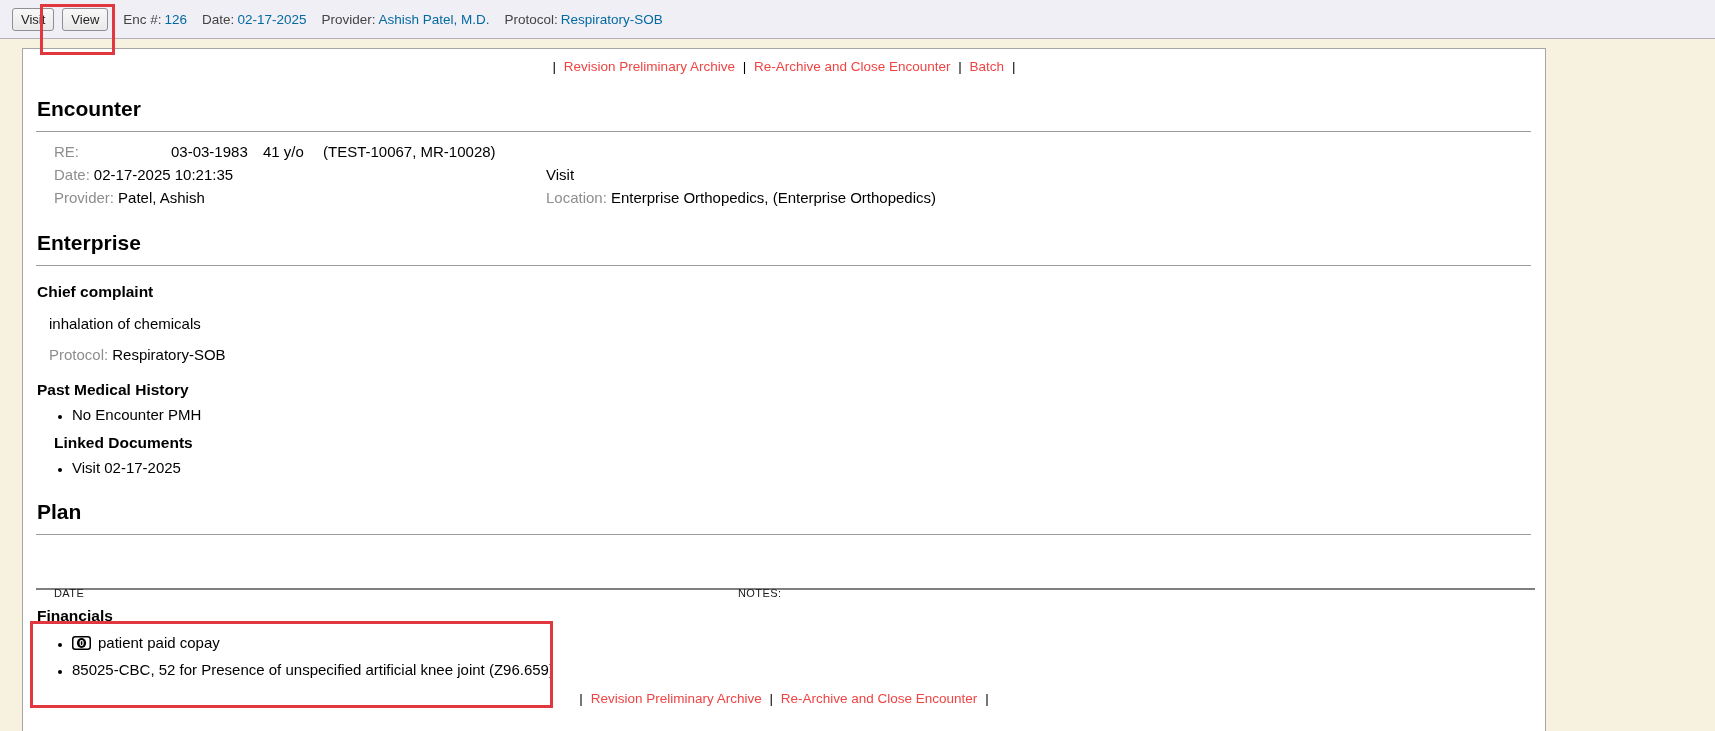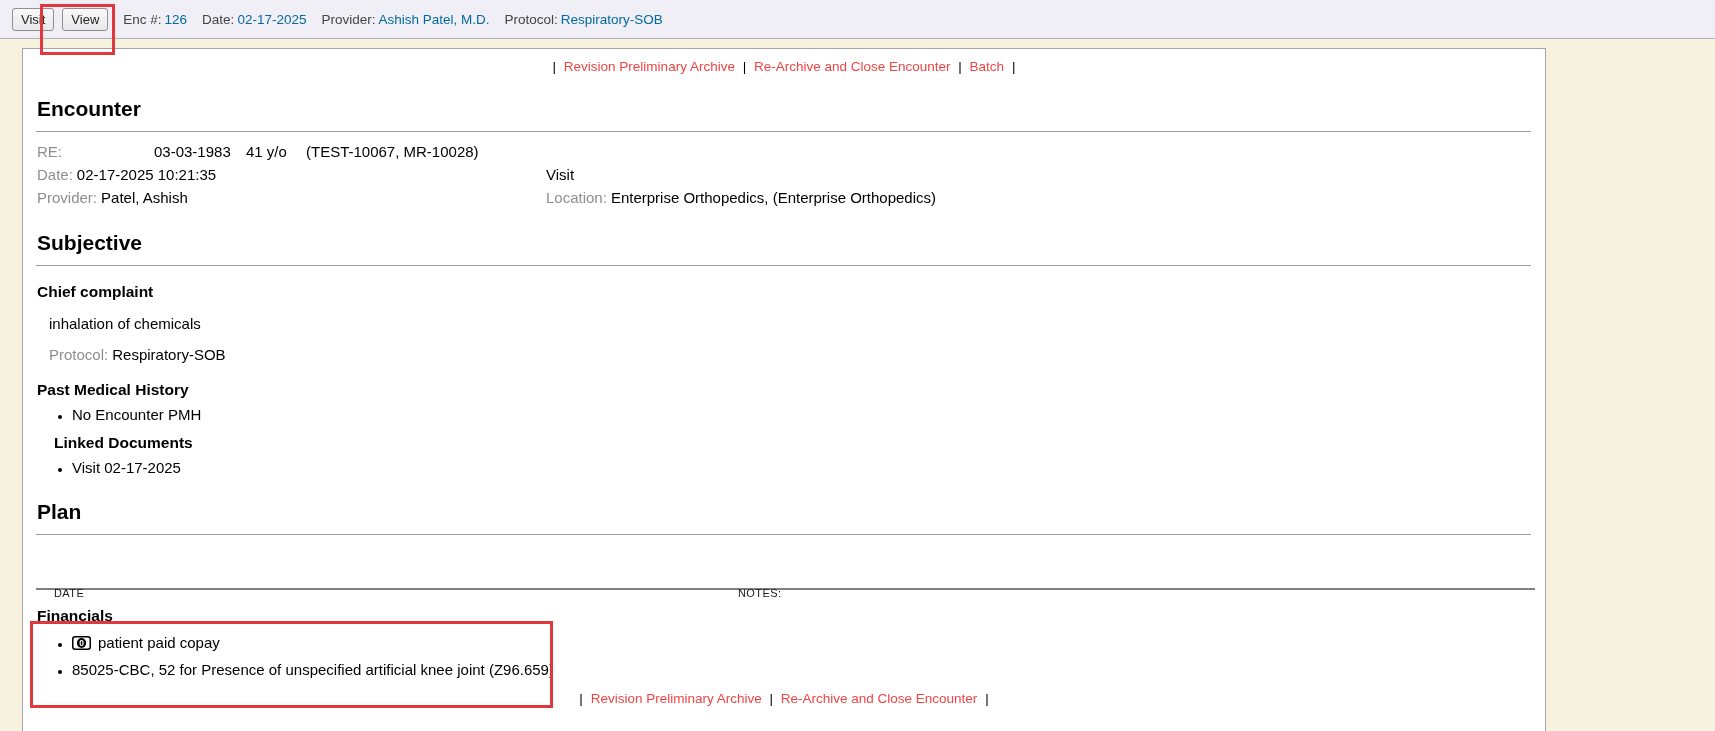--- a/index.html
+++ b/index.html
@@ -37,21 +37,21 @@
   .doclink { color:#ef4444; cursor:pointer; }
   .sep { margin:0 4px; }
   h1.section-title {
     font-size:21px; line-height:26px; font-weight:bold;
     margin:21px 14px 0 14px;
   }
   .hr { border-top:1px solid #9c9c9c; margin:9px 14px 0 13px; height:0; }
   .lbl { color:#8e8e8e; }
   .val { color:#000; }
   .enc-info { margin-top:8px; font-size:15px; }
-  .enc-row { position:relative; line-height:23px; padding-left:14px; white-space:nowrap; }
+  .enc-row { position:relative; line-height:23px; padding-left:31px; white-space:nowrap; }
   .re-lbl { display:inline-block; width:117px; }
   .re-dob { display:inline-block; width:92px; }
   .re-age { display:inline-block; width:60px; }
   .rightcol { position:absolute; left:523px; top:0; white-space:nowrap; }
   .gap4 { display:inline-block; width:4px; }
   h2.subheading {
     font-size:15.5px; line-height:19px; font-weight:bold;
     margin:16px 14px 0 14px;
   }
   h2.mt8 { margin-top:8px;margin-left:31px; }
@@ -122,21 +122,21 @@
     <div class="enc-row">
       <span class="lbl">Date:</span><span class="gap4"></span><span class="val">02-17-2025 10:21:35</span>
       <span class="rightcol val">Visit</span>
     </div>
     <div class="enc-row">
       <span class="lbl">Provider:</span><span class="gap4"></span><span class="val">Patel, Ashish</span>
       <span class="rightcol"><span class="lbl">Location:</span><span class="gap4"></span><span class="val">Enterprise Orthopedics, (Enterprise Orthopedics)</span></span>
     </div>
   </div>
 
-  <h1 class="section-title">Subjective</h1>
+  <h1 class="section-title">Enterprise</h1>
   <div class="hr"></div>
 
   <h2 class="subheading">Chief complaint</h2>
   <div class="indent">inhalation of chemicals</div>
   <div class="indent mt12">
     <span class="lbl">Protocol:</span><span class="gap4"></span><span class="val">Respiratory-SOB</span>
   </div>
 
   <h2 class="subheading">Past Medical History</h2>
   <ul class="doc-list">

